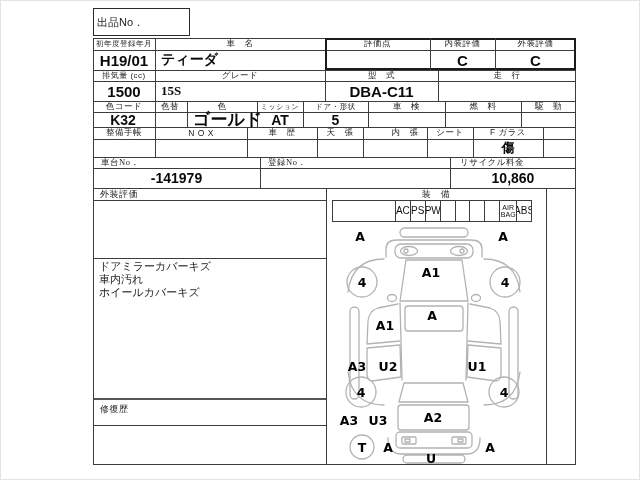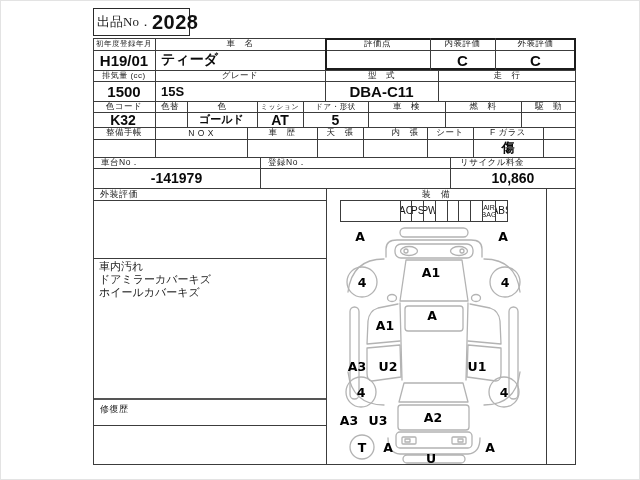--- a/index.html
+++ b/index.html
@@ -7,43 +7,42 @@
     position:relative;width:640px;height:480px;background:#ffffff;overflow:hidden;
     font-family:"Liberation Sans","DejaVu Sans",sans-serif;color:#111;
     box-shadow:inset 0 0 0 1px #e3e3e3;
   }
   .hl,.vl{position:absolute;background:#3c3c3c;}
   .hl{height:1px;}
   .vl{width:1px;}
   .c{position:absolute;display:flex;align-items:center;justify-content:center;white-space:pre;}
   .h{font-size:8.5px;color:#222;letter-spacing:.5px;}
   .v{font-weight:bold;font-size:14px;color:#0a0a0a;}
-  .l{justify-content:flex-start;}
+  .l{justify-content:flex-start;font-family:Liberation Serif, serif;}
   #eval-box{position:absolute;left:325px;top:38px;width:251px;height:32px;border:2px solid #1c1c1c;box-sizing:border-box;}
   #lot-box{position:absolute;left:93px;top:8px;width:97px;height:28px;border:1.5px solid #2a2a2a;box-sizing:border-box;display:flex;align-items:center;}
-  #lot-box .lbl{font-size:13px;color:#222;padding-left:3px;white-space:nowrap;font-family:Liberation Serif, serif;}
+  #lot-box .lbl{font-size:11px;color:#222;padding-left:3px;white-space:nowrap;}
   #lot-box .num{font-size:20px;font-weight:bold;flex:1;text-align:center;letter-spacing:.5px;}
-  #equip-row{position:absolute;left:340px;top:200px;width:168px;height:22px;display:flex;border:1px solid #3c3c3c;box-sizing:border-box;padding-left:48px;}
+  #equip-row{position:absolute;left:332px;top:200px;width:200px;height:22px;display:flex;border:1px solid #3c3c3c;box-sizing:border-box;padding-left:48px;}
   .eq-cell{flex:1;border-right:1px solid #3c3c3c;display:flex;align-items:center;justify-content:center;
     font-size:10px;color:#111;text-align:center;line-height:1;overflow:hidden;}
   .eq-cell:last-child{border-right:none;}
   .eq-cell.small{font-size:7px;line-height:1.05;padding:0 1px;}
   .notes{position:absolute;left:99px;top:260px;font-size:11px;color:#222;line-height:13px;}
   #diagram-svg{position:absolute;left:0;top:0;pointer-events:none;}
   .diag-label{position:absolute;transform:translate(-50%,-50%);font-weight:bold;font-size:12.5px;color:#000;
     font-family:"DejaVu Sans","Liberation Sans",sans-serif;}
 </style>
 </head>
 <body>
 
 <div id="page">
 
   <div id="lot-box">
     <span class="lbl">出品No．</span>
-    <span class="num">2028</span>
   </div>
 
   <svg id="diagram-svg" width="640" height="480" viewBox="0 0 640 480">
     <g fill="none" stroke="#b3b3b3" stroke-width="1.3" stroke-linecap="round" stroke-linejoin="round">
       <rect x="400" y="228" width="68" height="9" rx="4.5"></rect>
       <path d="M 386,257 L 386,249 Q 386,240 397,240 L 471,240 Q 482,240 482,249 L 482,257"></path>
       <rect x="395" y="244" width="78" height="14" rx="6"></rect>
       <ellipse cx="409" cy="251" rx="8.5" ry="4.5"></ellipse>
         <circle cx="406" cy="251" r="2"></circle>
       <ellipse cx="459" cy="251" rx="8.5" ry="4.5"></ellipse>
@@ -139,21 +138,21 @@
   <div class="c h" style="left:155px;top:70px;width:170px;height:11px">グレード</div>
   <div class="c v l" style="left:161px;top:81px;width:164px;height:20px;font-size:13px">15S</div>
   <div class="c h" style="left:325px;top:70px;width:113px;height:11px">型　式</div>
   <div class="c v" style="left:325px;top:81px;width:113px;height:20px;font-size:15px">DBA-C11</div>
   <div class="c h" style="left:438px;top:70px;width:138px;height:11px">走　行</div>
 
   <div class="c h" style="left:94px;top:101px;width:60px;height:11px">色コード</div>
   <div class="c v" style="left:93px;top:112px;width:60px;height:15px">K32</div>
   <div class="c h" style="left:153px;top:101px;width:34px;height:11px">色替</div>
   <div class="c h" style="left:187px;top:101px;width:70px;height:11px">色</div>
-  <div class="c v l" style="left:199px;top:112px;width:64px;height:15px;font-size:11px">ゴールド</div>
+  <div class="c v l" style="left:193px;top:112px;width:64px;height:15px;font-size:17px">ゴールド</div>
   <div class="c h" style="left:257px;top:101px;width:46px;height:11px;font-size:7px">ミッション</div>
   <div class="c v" style="left:257px;top:112px;width:46px;height:15px">AT</div>
   <div class="c h" style="left:303px;top:101px;width:65px;height:11px;font-size:7.5px">ドア・形状</div>
   <div class="c v" style="left:303px;top:112px;width:65px;height:15px">5</div>
   <div class="c h" style="left:368px;top:101px;width:77px;height:11px">車　検</div>
   <div class="c h" style="left:445px;top:101px;width:76px;height:11px">燃　料</div>
   <div class="c h" style="left:521px;top:101px;width:55px;height:11px">駆　動</div>
 
   <div class="c h" style="left:93px;top:127px;width:62px;height:12px">整備手帳</div>
   <div class="c h" style="left:155px;top:127px;width:92px;height:12px">N O X</div>
@@ -165,22 +164,22 @@
   <div class="c v" style="left:473px;top:139px;width:70px;height:18px;font-size:13px">傷</div>
 
   <div class="c h l" style="left:101px;top:157px;width:160px;height:11px">車台No．</div>
   <div class="c v" style="left:93px;top:168px;width:167px;height:20px">-141979</div>
   <div class="c h l" style="left:268px;top:157px;width:180px;height:11px">登録No．</div>
   <div class="c h l" style="left:460px;top:157px;width:116px;height:11px">リサイクル料金</div>
   <div class="c v" style="left:450px;top:168px;width:126px;height:20px">10,860</div>
 
   <div class="c h l" style="left:100px;top:189px;width:120px;height:11px;font-size:9px">外装評価</div>
   <div class="notes">
+    <div>ドアミラーカバーキズ</div>
     <div>車内汚れ</div>
-    <div>ドアミラーカバーキズ</div>
     <div>ホイールカバーキズ</div>
   </div>
 
   <div class="c h" style="left:326px;top:189px;width:220px;height:11px;font-size:9px">装　備</div>
 
   <div class="c h l" style="left:100px;top:403px;width:120px;height:12px;font-size:9px">修復歴</div>
   <div id="equip-row">
       <div class="eq-cell"></div>
       <div class="eq-cell">AC</div>
       <div class="eq-cell">PS</div>

